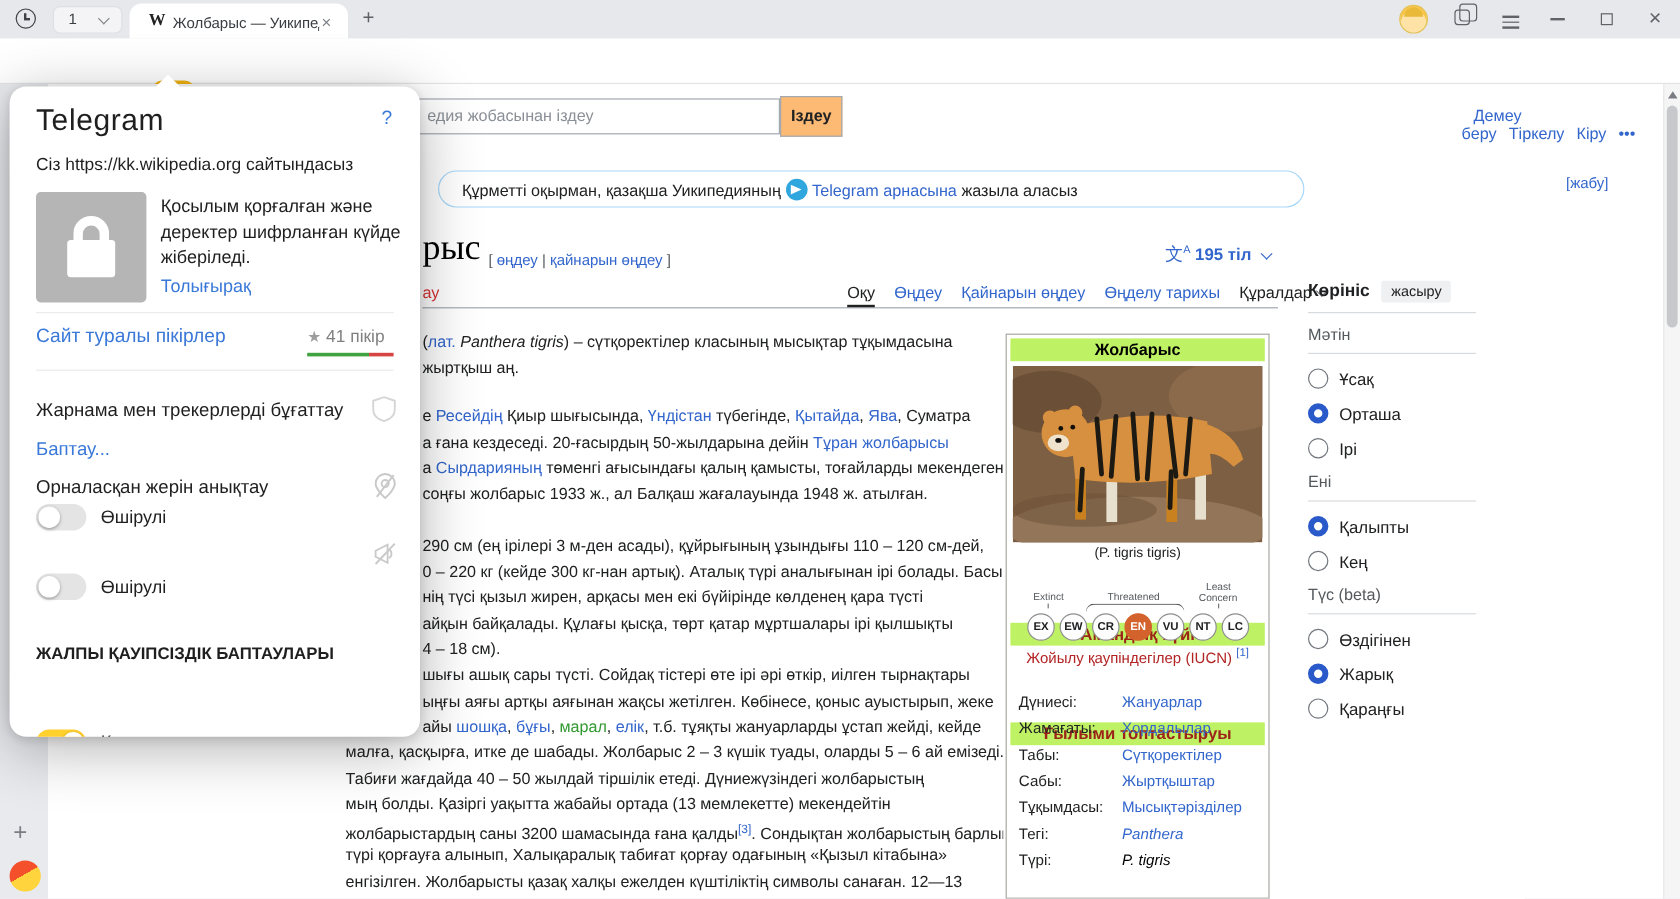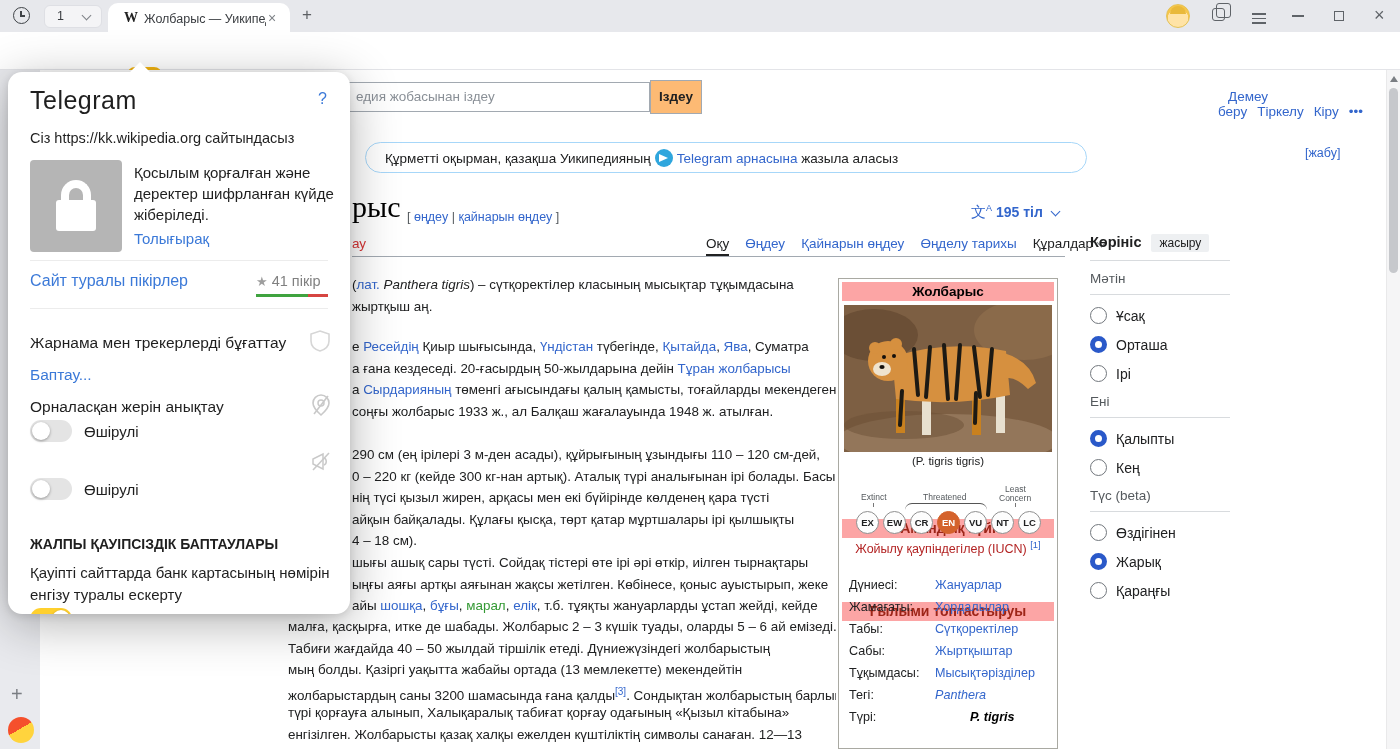--- a/index.html
+++ b/index.html
@@ -132,36 +132,36 @@
   
   .block { position:absolute; white-space:nowrap; overflow:hidden; }
   .line { height:21.5px; line-height:21.5px; font-size:13.4px; color:#202122; }
   .line .lk { color:#36c; }
   .line .glk { color:#339933; }
   .line .it { font-style:italic; }
   .line .sup { color:#36c; font-size:10px; vertical-align:super; }
 
   
   #infobox { left:838px; top:278px; width:220px; height:471px; border:1px solid #a9a9a2; background:#fff; overflow:hidden; }
-  .ib-h { position:absolute; left:3px; width:212px; height:19px; background:#fca5a5; text-align:center; font-size:13.5px; font-weight:bold; line-height:19px; }
+  .ib-h { position:absolute; left:3px; width:212px; height:19px; background:#bef264; text-align:center; font-size:13.5px; font-weight:bold; line-height:19px; }
   .ib-h.red { color:#9d2518; font-size:14px;margin-top:48px; }
   .ib-img { position:absolute; left:5px; top:26px; width:208px; height:147px; }
   .ib-cap { position:absolute; left:0; top:176px; width:218px; text-align:center; font-size:11.5px; color:#202122; }
   .st-lab { position:absolute; font-size:8.5px; color:#54595d; }
   .st-tick { position:absolute; width:1px; height:4px; background:#777; }
   .st-brace { position:absolute; left:66px; top:224px; width:82px; height:7px; border-top:1.3px solid #555; border-radius:7px 7px 0 0; }
   .circ { position:absolute; top:232px; width:23px; height:23px; border-radius:50%; border:1px solid #8f8f8f; background:#fdfdfd; font-size:9.5px; font-weight:bold; color:#202122; text-align:center; line-height:22px; }
   .circ.on { background:#d4622c; border-color:#d4622c; color:#fff; }
   .st-cap { position:absolute; left:0; top:260px; width:218px; text-align:center; font-size:12.5px; color:#b32424; }
   .st-cap .sup { color:#36c; font-size:9.5px; vertical-align:super; }
   .tax-row { position:absolute; left:10px; width:200px; height:22px; font-size:12.6px; color:#202122; }
   .tax-row .val { position:absolute; left:86px; }
   .v-link { color:#36c; }
   .v-li { color:#36c; font-style:italic; }
-  .v-bi { font-weight:bold; font-style:italic; color:#000;margin-left:35px; }
+  .v-bi { font-weight:normal; font-style:italic; color:#000; }
 
   
   #popup { left:8px; top:72px; width:342px; height:542px; background:#fff; border-radius:14px; box-shadow:0 10px 50px rgba(0,0,0,0.3), 0 2px 8px rgba(0,0,0,0.12); z-index:100; overflow:hidden; }
   #popup-arrow { left:133px; top:65px; width:14px; height:14px; background:#fff; transform:rotate(45deg); z-index:101; }
   .pp { position:absolute; }
   .pp-title { left:22px; top:14px; font-size:25px; font-weight:500; color:#1f1f1f; letter-spacing:0.5px; }
   .pp-help { left:310px; top:18px; font-size:16px; color:#3b79d8; }
   .pp-site { left:22px; top:58px; font-size:14.5px; color:#1f1f1f; }
   .pp-locksq { left:22px; top:88px; width:92px; height:92px; background:#b5b5b5; border-radius:4px; }
   .biglock-sh { position:absolute; left:31px; top:20px; width:30px; height:26px; border:8px solid #fff; border-bottom:none; border-radius:16px 16px 0 0; }
@@ -468,21 +468,17 @@
       <path d="M3 12 L3 7 L13 2 L13 17 L3 12 Z" fill="none" stroke="#c9c9c9" stroke-width="1.5"></path>
       <path d="M14 6 C17 7 17 12 14 13" fill="none" stroke="#c9c9c9" stroke-width="1.5"></path>
       <line x1="3" y1="18" x2="19" y2="1" stroke="#c9c9c9" stroke-width="1.6"></line>
     </svg>
   <div class="toggle" style="left:22px;top:406px;">
       <div class="knob"></div>
     </div>
   <span class="tstate" style="left:76px;top:409px;">Өшірулі</span>
 
   <span class="pp pp-section">ЖАЛПЫ ҚАУІПСІЗДІК БАПТАУЛАРЫ</span>
-  <div class="pp pp-bank">
-    <div>Қауіпті сайттарда банк картасының нөмірін</div>
-    <div>енгізу туралы ескерту</div>
-  </div>
   <div class="toggle on" style="left:22px;top:536px;">
       <div class="knob"></div>
     </div>
   <span class="tstate" style="left:76px;top:538px;">Қосулы</span>
 </div>
 
 </body></html>

